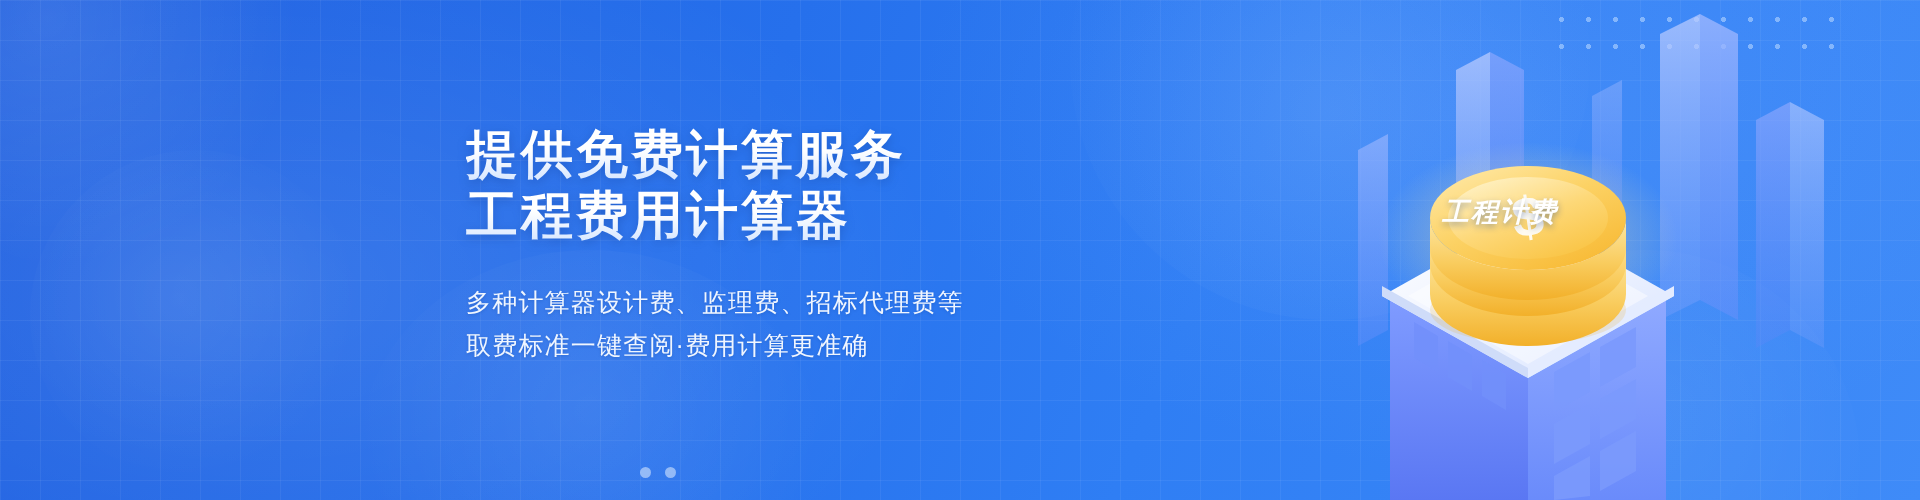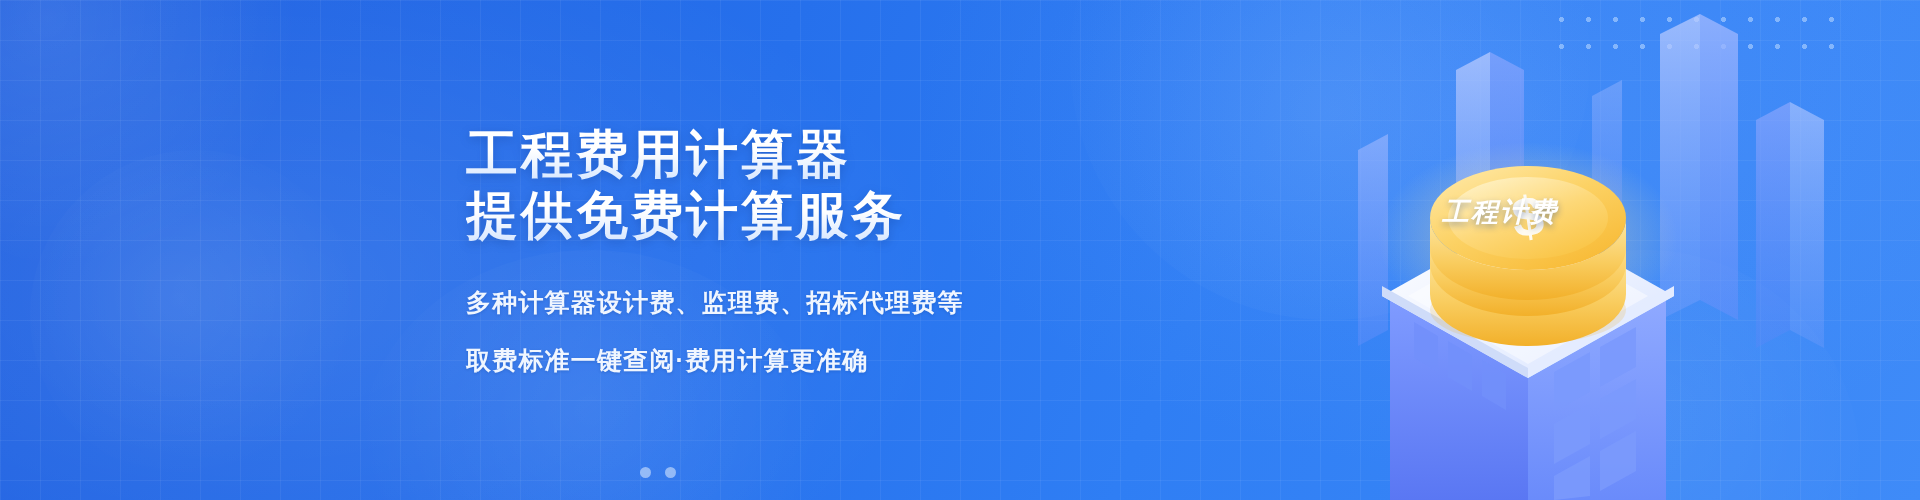--- a/index.html
+++ b/index.html
@@ -82,21 +82,20 @@
     white-space: nowrap;
   }
   .subtitle {
     margin-top: 36px;
     font-size: 25px;
     line-height: 1.62;
     letter-spacing: 1.2px;
     color: #f0f6ff;
     white-space: nowrap;
     text-shadow: 0 1px 3px rgba(10,45,120,0.22);
-    font-weight: bold;
   }
 
   
   .illustration {
     position: absolute;
     right: 0;
     top: 0;
     width: 760px;
     height: 500px;
   }
@@ -140,24 +139,24 @@
   <div class="grid-layer"></div>
   <div class="vignette"></div>
   <div class="blob blob-a"></div>
   <div class="blob blob-b"></div>
   <div class="blob blob-c"></div>
   <div class="blob blob-e"></div>
   <div class="blob blob-d"></div>
   <div class="dot-matrix"></div>
 
   <div class="text-block">
+    <div class="headline">提供免费计算服务</div>
     <div class="headline">工程费用计算器</div>
-    <div class="headline">提供免费计算服务</div>
     <div class="subtitle">多种计算器设计费、监理费、招标代理费等</div>
-    <div class="subtitle" style="margin-top:18px">取费标准一键查阅·费用计算更准确</div>
+    <div class="subtitle" style="margin-top:3px">取费标准一键查阅·费用计算更准确</div>
   </div>
 
   <div class="illustration">
     <svg class="illus-svg" viewBox="0 0 760 500" xmlns="http://www.w3.org/2000/svg">
       <defs>
         <linearGradient id="barA" x1="0" y1="0" x2="0" y2="1">
           <stop offset="0%" stop-color="#9db7ff" stop-opacity="0.80"></stop>
           <stop offset="100%" stop-color="#6d90fb" stop-opacity="0.45"></stop>
         </linearGradient>
         <linearGradient id="barB" x1="0" y1="0" x2="0" y2="1">

